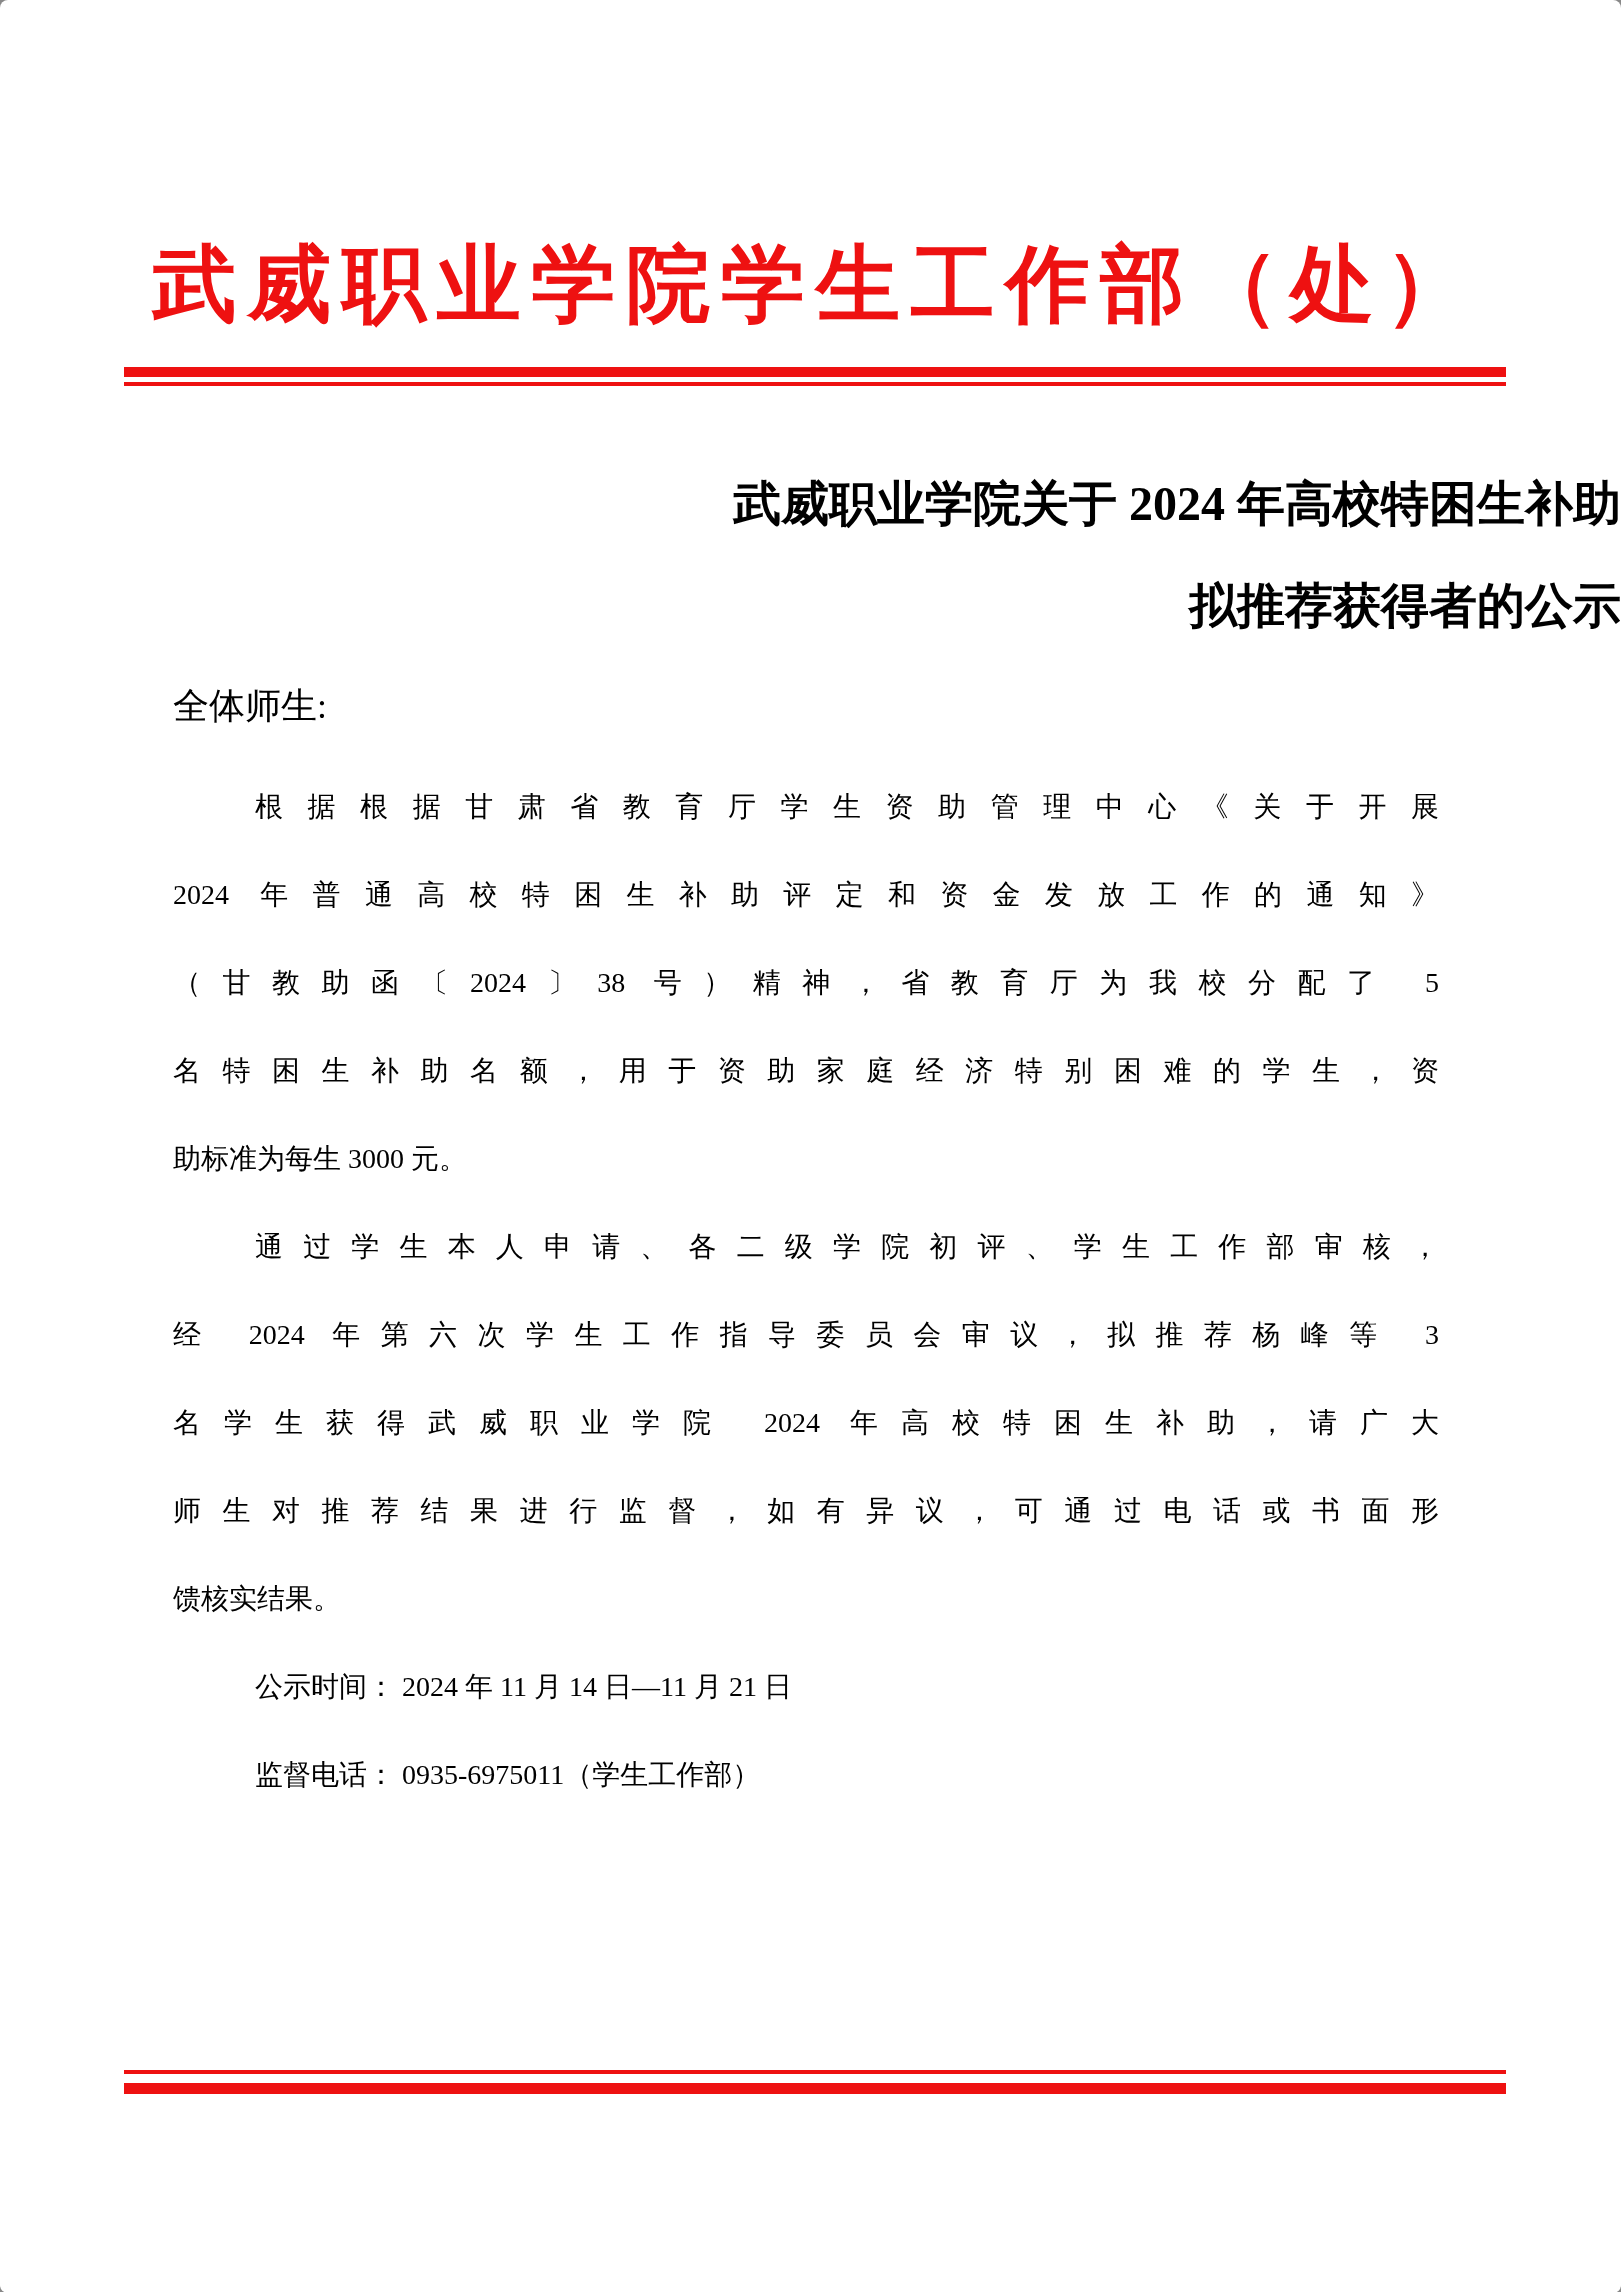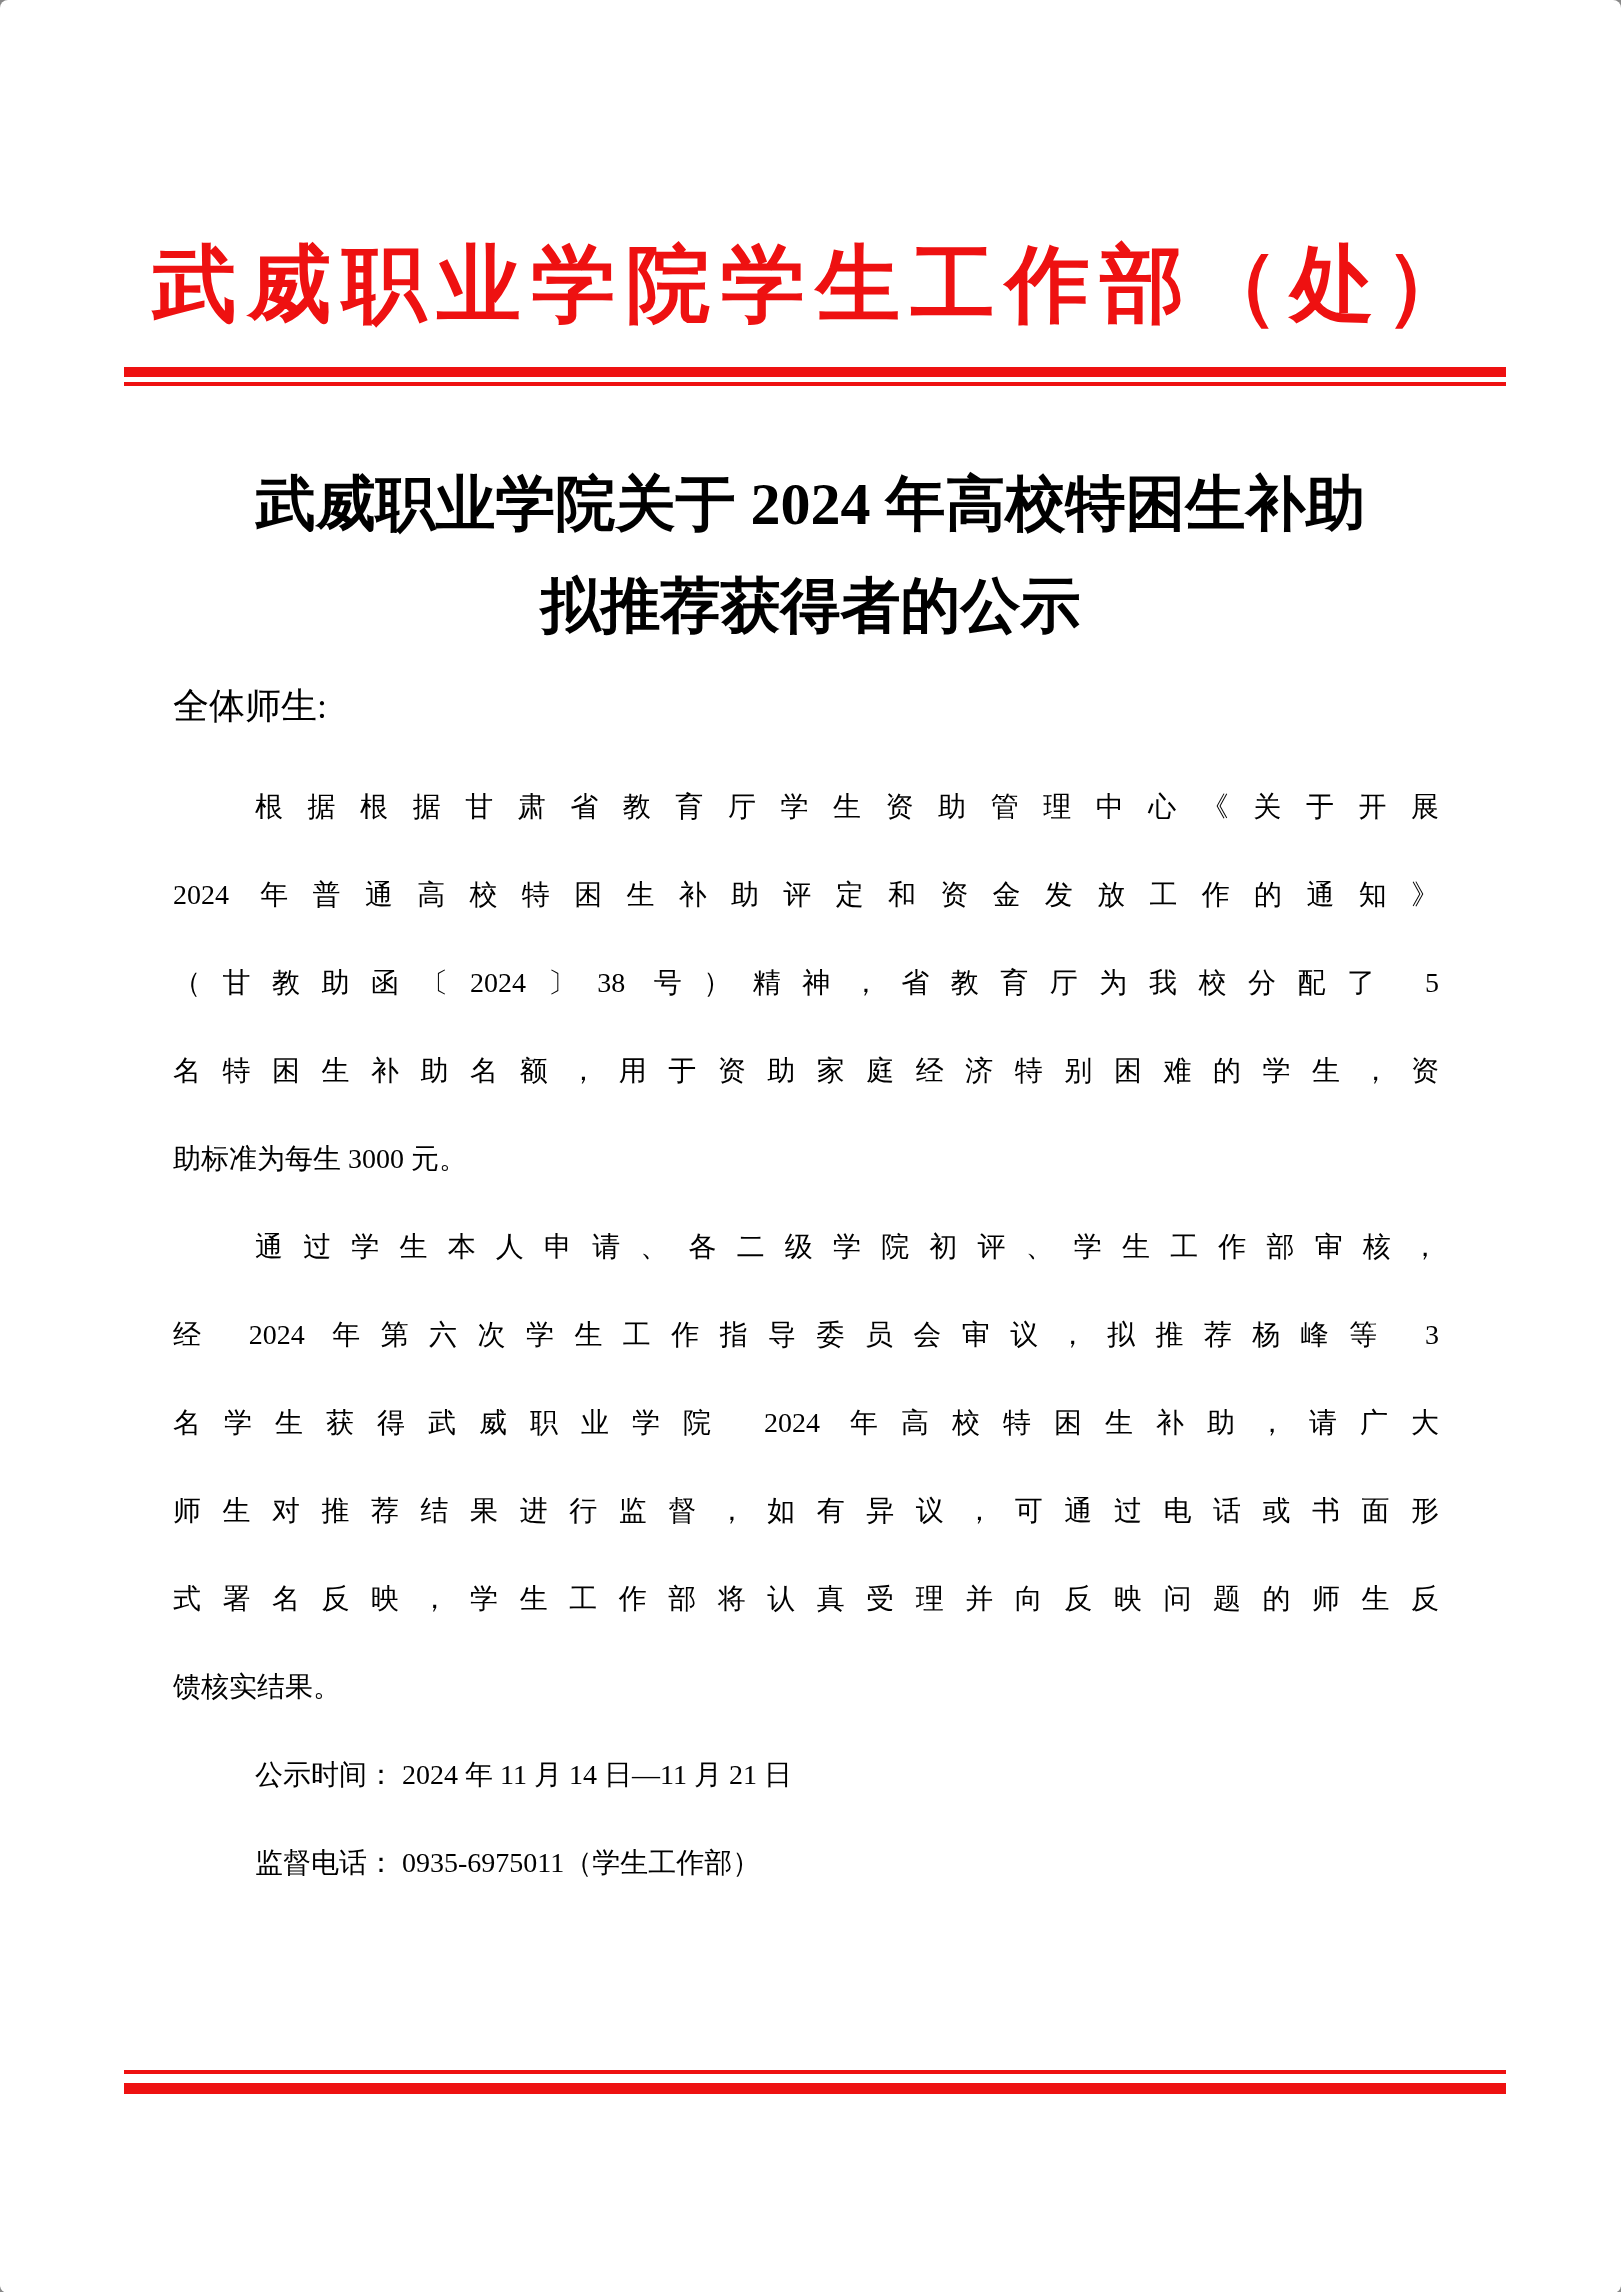--- a/index.html
+++ b/index.html
@@ -27,22 +27,22 @@
   
   .rule{position:absolute;left:124px;width:1382px;background:#ee1111;}
   .rule-top-thick{top:367px;height:9.8px;}
   .rule-top-thin{top:382px;height:3.9px;}
   
   .rule-bottom-thin{top:2070px;height:3.9px;}
   .rule-bottom-thick{top:2083px;height:10.8px;}
   
   .doc-title{
     position:absolute;top:453px;left:0;right:0;
-    text-align:center;
-    font-size:60px;line-height:102px;
+    text-align:right;
+    font-size:48px;line-height:102px;
     font-weight:bold;
     color:#000;
     white-space:nowrap;
   }
   
   .salutation{
     position:absolute;top:678px;left:173px;
     font-size:36px;line-height:57px;
   }
   
@@ -84,21 +84,20 @@
     <div class="line jl indent">根据根据甘肃省教育厅学生资助管理中心《关于开展</div>
     <div class="line jl">2024 年普通高校特困生补助评定和资金发放工作的通知》</div>
     <div class="line jl">（甘教助函〔2024〕38 号）精神，省教育厅为我校分配了 5</div>
     <div class="line jl">名特困生补助名额，用于资助家庭经济特别困难的学生，资</div>
     <div class="line">助标准为每生 3000 元。</div>
 
     <div class="line jl indent">通过学生本人申请、各二级学院初评、学生工作部审核，</div>
     <div class="line jl">经 2024 年第六次学生工作指导委员会审议，拟推荐杨峰等 3</div>
     <div class="line jl">名学生获得武威职业学院 2024 年高校特困生补助，请广大</div>
     <div class="line jl">师生对推荐结果进行监督，如有异议，可通过电话或书面形</div>
-    <div class="line jl">式署名反映，学生工作部将认真受理并向反映问题的师生反</div>
     <div class="line">馈核实结果。</div>
 
     <div class="line indent">公示时间： 2024 年 11 月 14 日—11 月 21 日</div>
     <div class="line indent">监督电话： 0935-6975011（学生工作部）</div>
   </div>
 
   <div class="rule rule-bottom-thin"></div>
   <div class="rule rule-bottom-thick"></div>
 
 </div>

